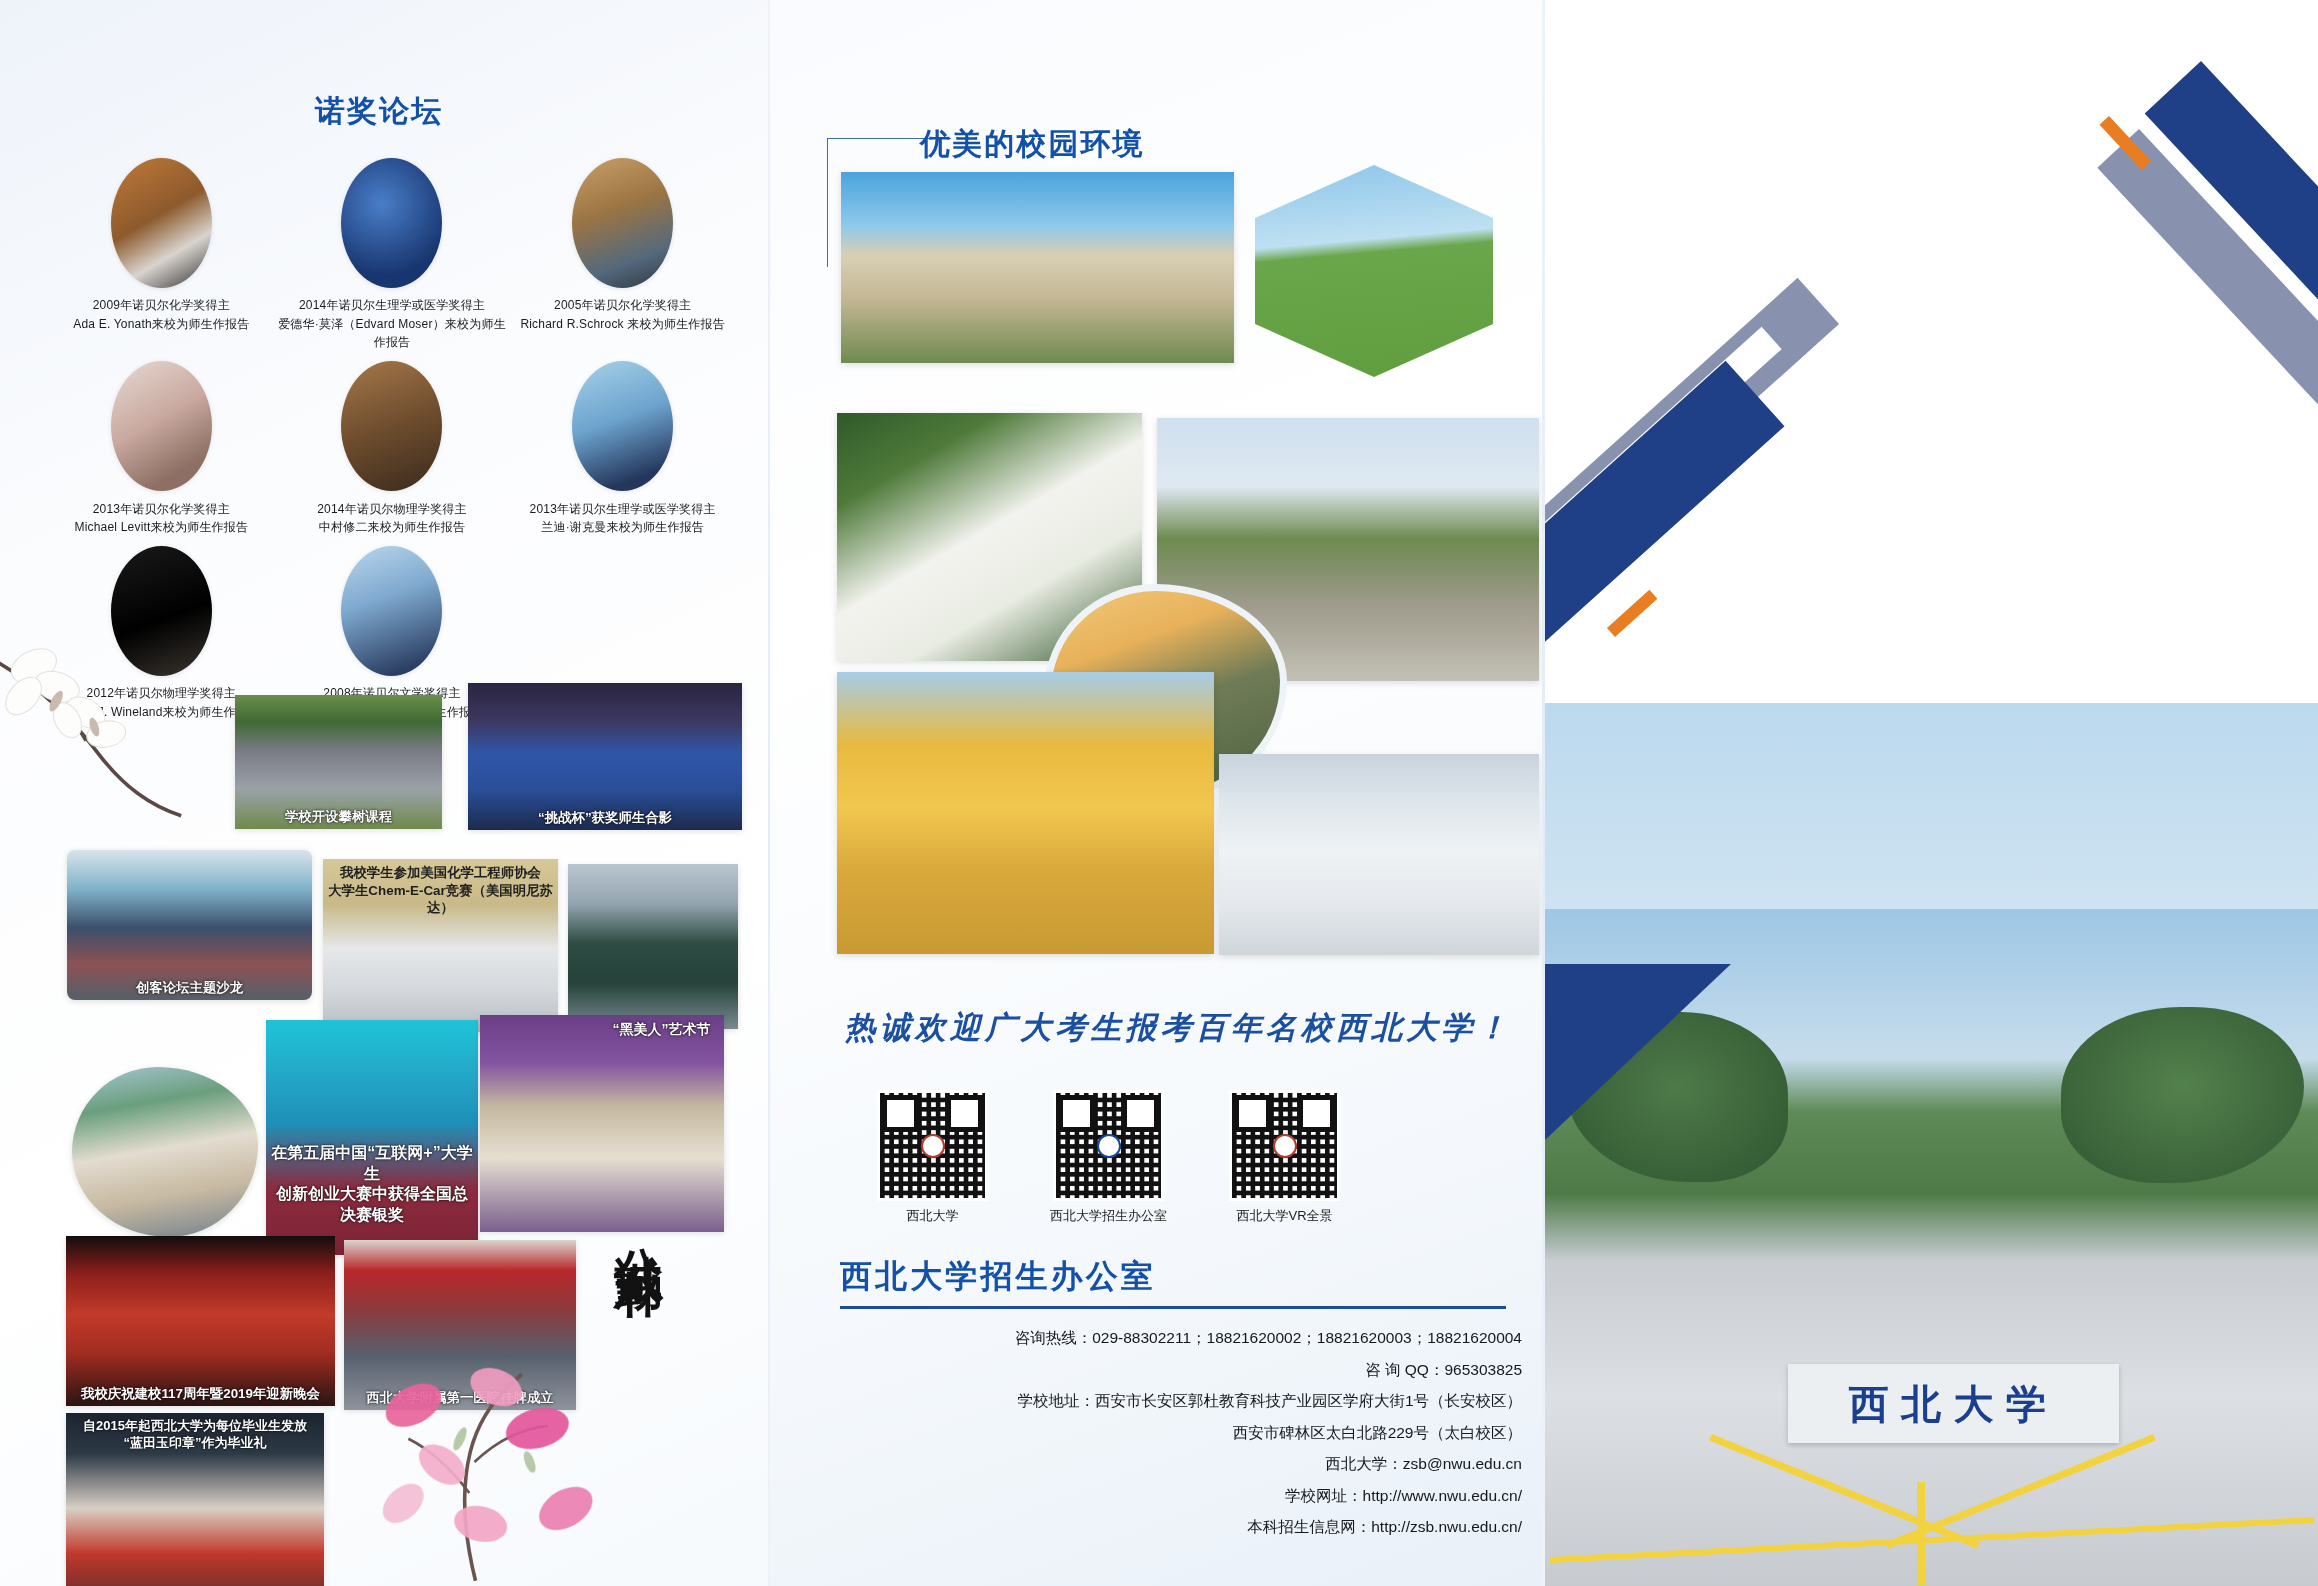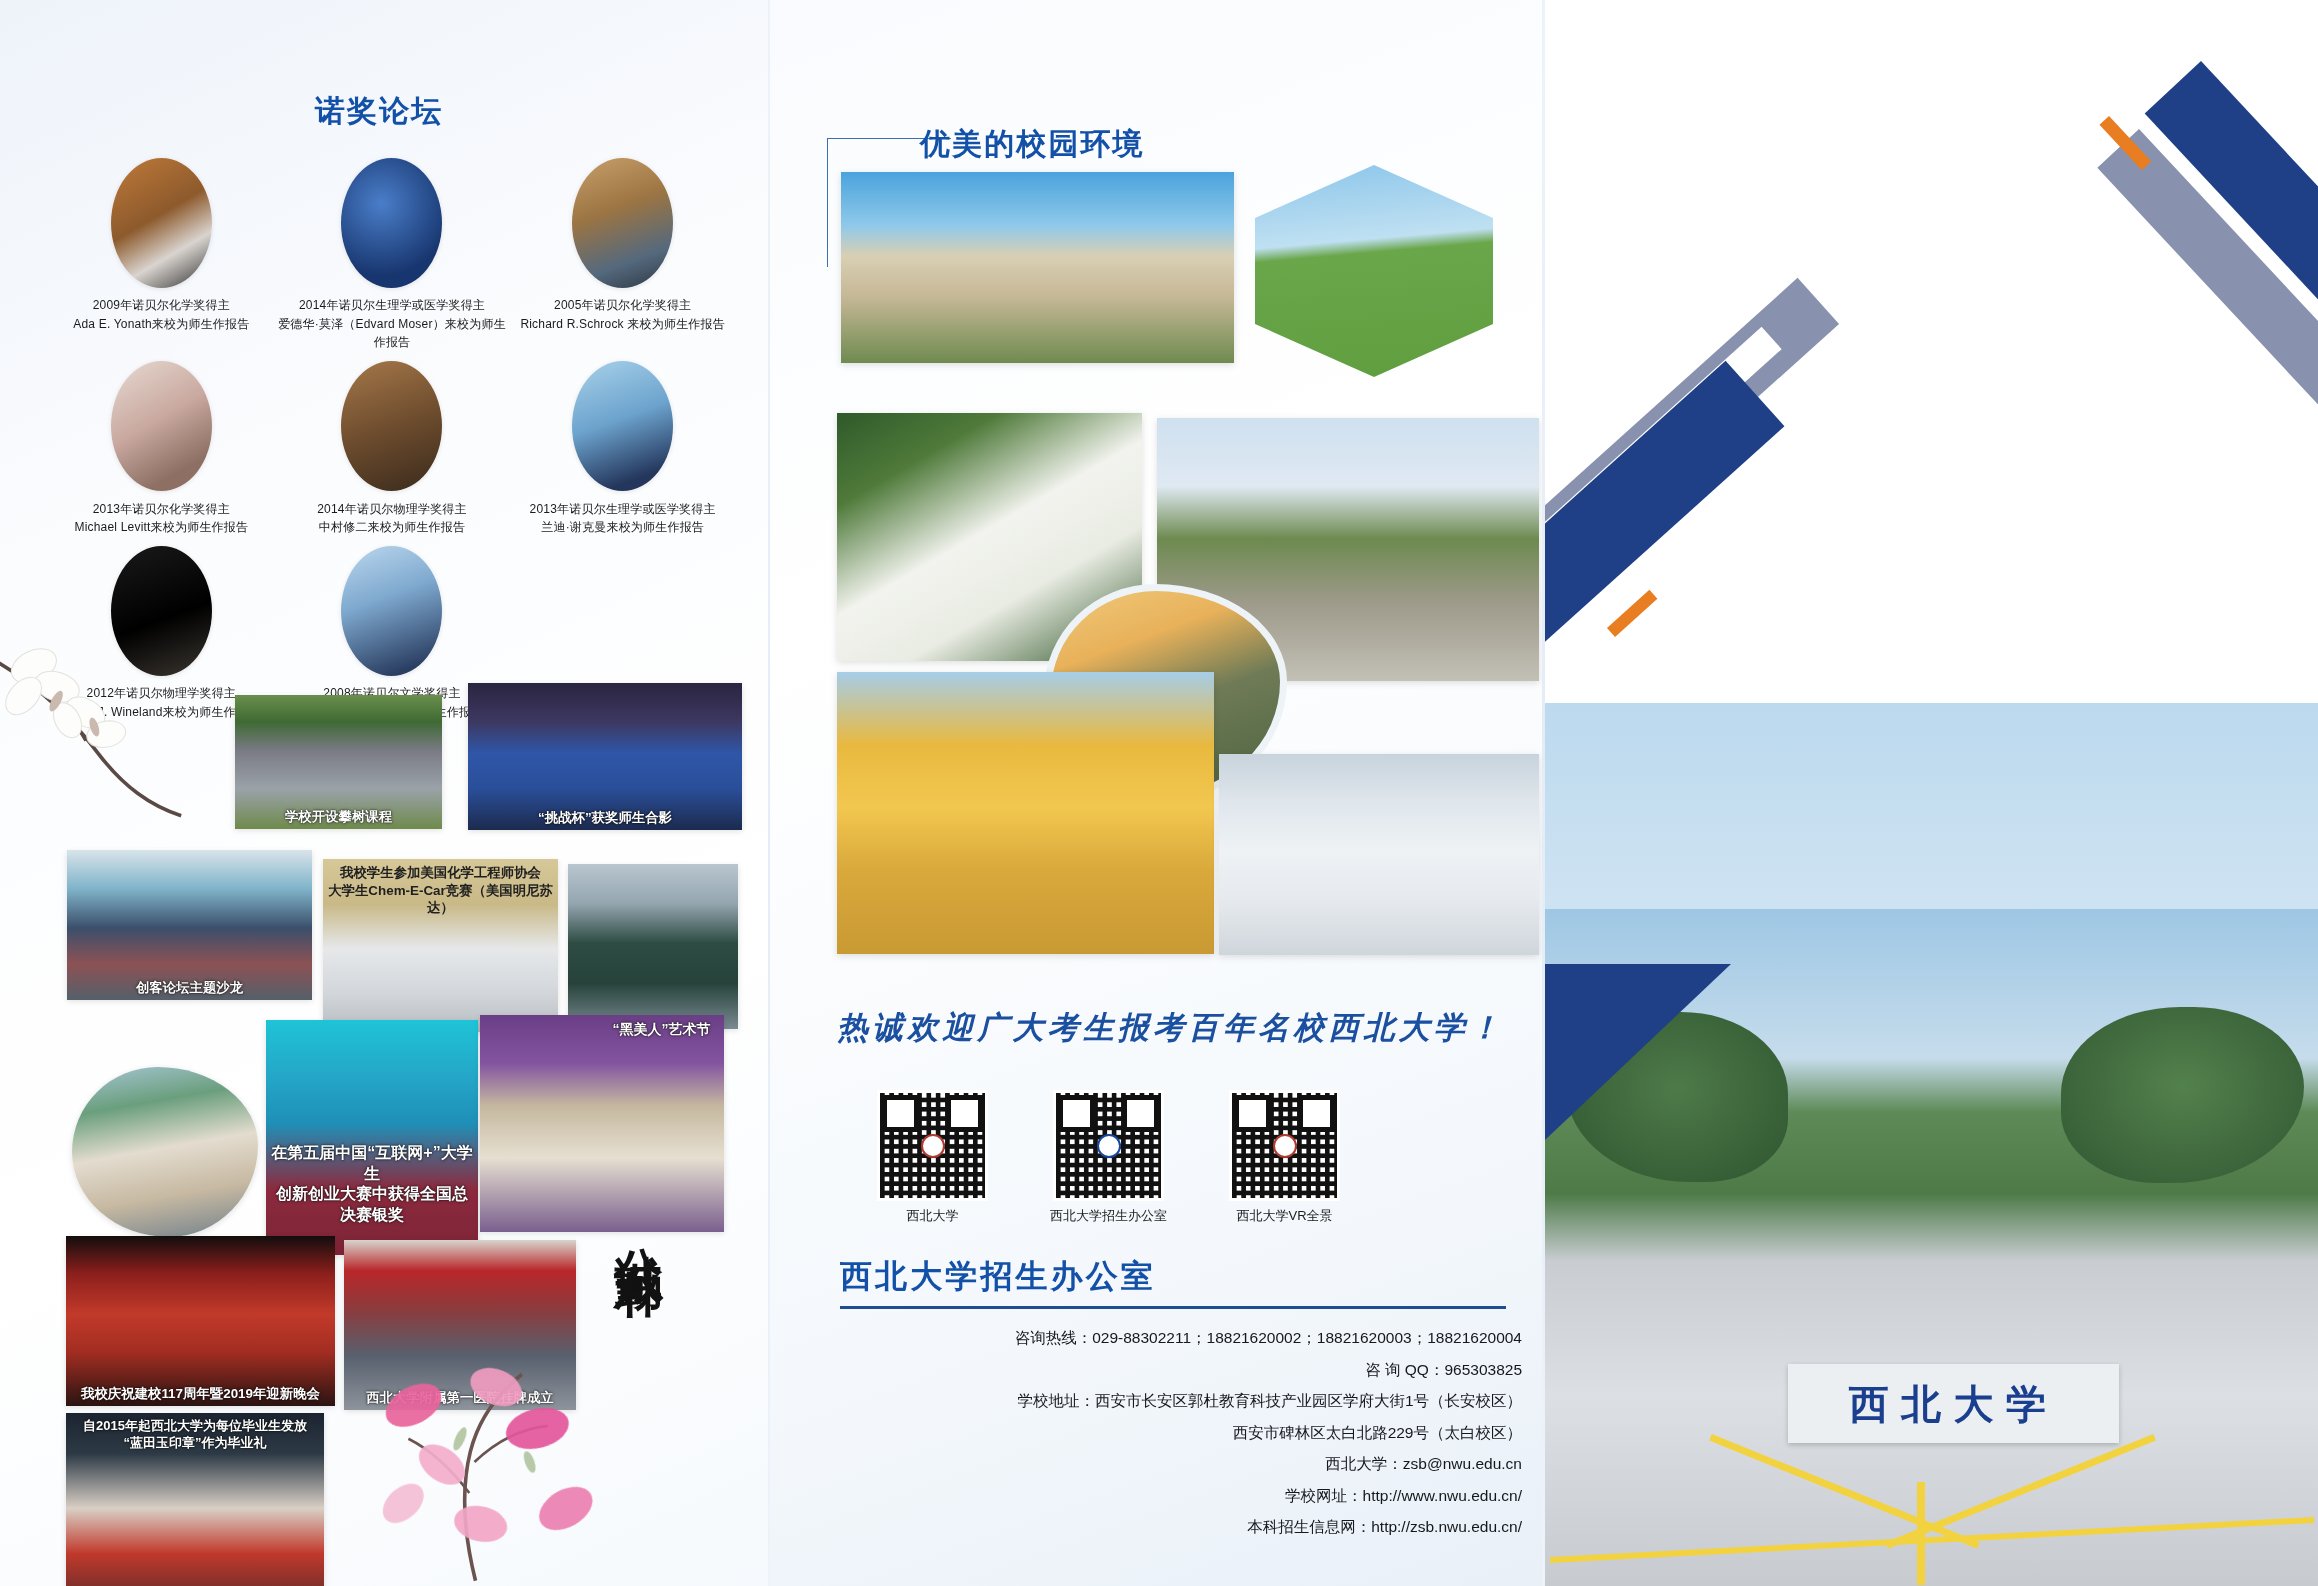--- a/index.html
+++ b/index.html
@@ -79,21 +79,21 @@
             box-shadow:0 2.1px 7.2px rgba(0,0,0,.13); }
   #hex-stadium { position:absolute; left:1255px; top:165px; width:238px; height:212px;
                  clip-path: polygon(50% 0,100% 25%,100% 75%,50% 100%,0 75%,0 25%);
                  background:linear-gradient(175deg,#8cc6ea 0%,#bfe0f2 36%,#6aa64a 42%,#5f9e3f 100%); }
   #blob-fountain { position:absolute; left:1044px; top:584px; width:243px; height:217px;
                    border-radius: 46% 54% 52% 48% / 50% 45% 55% 50%;
                    border: 7.2px solid #eef3f8;
                    background:linear-gradient(160deg,#f0c97a 0%,#e8b15a 28%,#6f7b56 55%,#4e6340 100%); }
 
   #welcome-banner { position:absolute; left:837px; top:1007px; width:682px;
-                    text-align:left; color:#1b4fa0; font-weight:700;
+                    text-align:center; color:#1b4fa0; font-weight:700;
                     font-size:31px; letter-spacing:4.1px;
                     font-family:"DejaVu Serif","Liberation Serif",serif;
                     font-style: italic; white-space:nowrap; }
 
   #qr-row { position:absolute; left:873px; top:1090px; width:610px;
             display:flex; justify-content:flex-start; gap:57px; }
   .qr-item { width:119px; text-align:center; }
   .qr-box { width:111px; height:111px; margin:0 auto;
             background-color:#fff;
             background-image:
@@ -227,21 +227,21 @@
     <div class="ph" style="left:235px;top:695px;width:207px;height:134px;
          background-image:linear-gradient(180deg,#6a8f4d 0%,#3f6a33 20%,#7b7b86 42%,#9aa2a8 70%,#6f8a4c 100%);">
       <div class="ph-cap">学校开设攀树课程</div>
     </div>
     <div class="ph" style="left:468px;top:683px;width:274px;height:147px;
          background-image:linear-gradient(180deg,#2a2540 0%,#3d3860 26%,#2f56a8 48%,#2a4e99 72%,#1c2b4e 100%);">
       <div class="ph-cap">“挑战杯”获奖师生合影</div>
     </div>
 
     <div class="ph" style="left:67px;top:850px;width:245px;height:150px;
-         background-image:linear-gradient(180deg,#d8e4ea 0%,#7fb3c9 26%,#3b4f6b 52%,#8c5254 76%,#55606a 100%);">
+         background-image:linear-gradient(180deg,#d8e4ea 0%,#7fb3c9 26%,#3b4f6b 52%,#8c5254 76%,#55606a 100%);border-radius:8px;">
       <div class="ph-cap">创客论坛主题沙龙</div>
     </div>
     <div class="ph" style="left:323px;top:859px;width:235px;height:173px;
          background-image:linear-gradient(180deg,#d7c899 0%,#c9b987 26%,#e6e8ea 52%,#d2d6da 78%,#b6bcc2 100%);">
       <div class="ph-cap top dark">
         <span>我校学生参加美国化学工程师协会</span><br>
         <span>大学生Chem-E-Car竞赛（美国明尼苏达）</span>
       </div>
     </div>
     <div class="ph" style="left:568px;top:864px;width:170px;height:165px;

